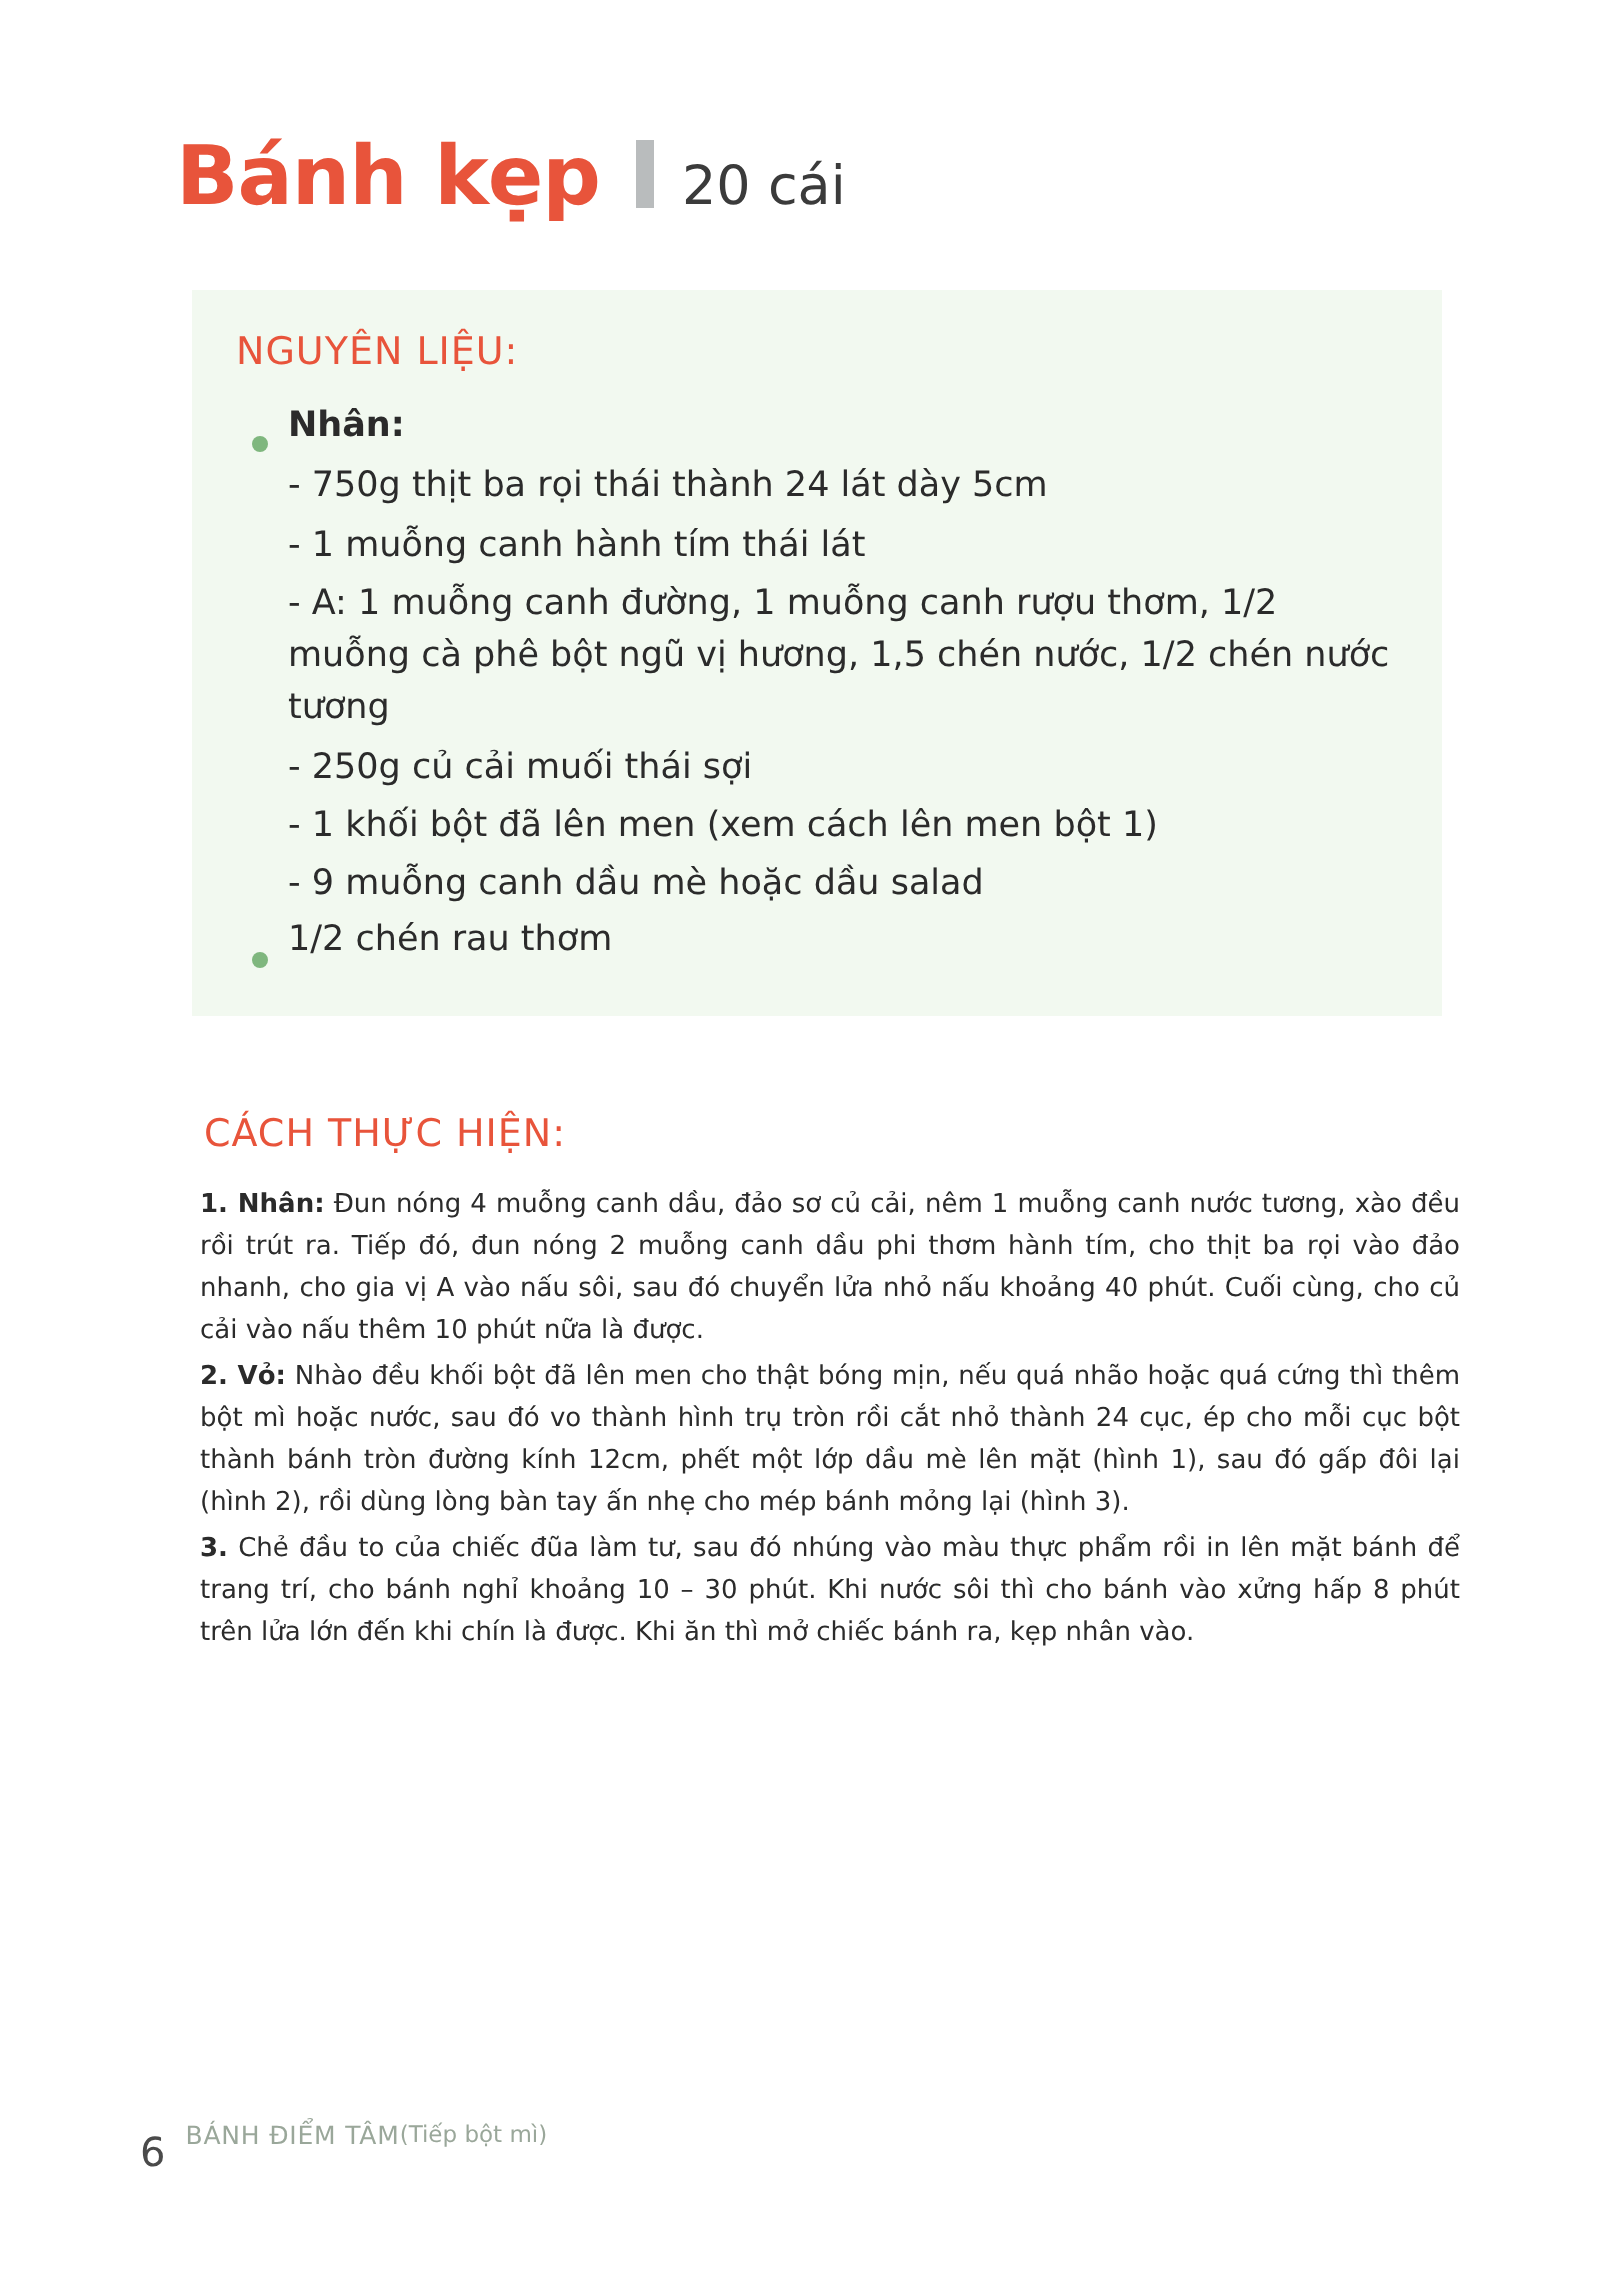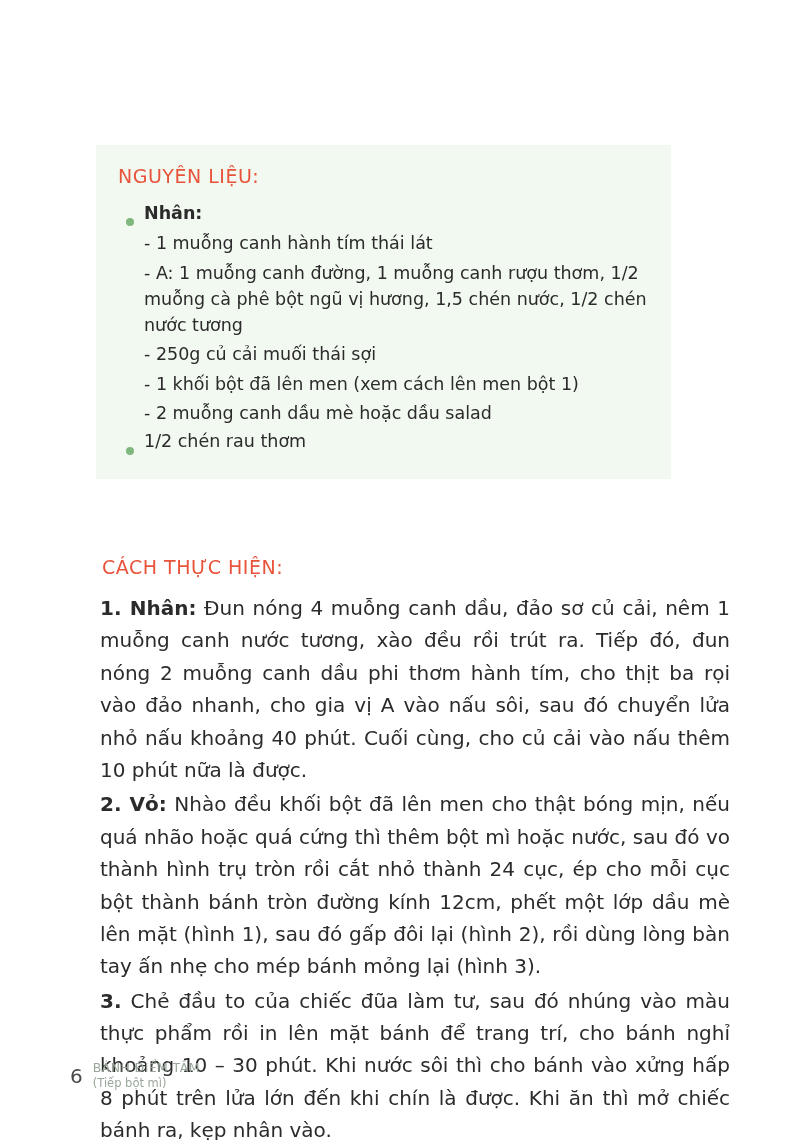--- a/index.html
+++ b/index.html
@@ -46,21 +46,21 @@
     font-size: 27px;
     color: #3b3b3b;
     line-height: 1;
   }
 
   
   .ingredients-box {
     position: absolute;
     left: 96px;
     top: 145px;
-    width: 575px;
+    width: 625px;
     background: #f2f9f0;
     padding: 20px 0 20px 0;
   }
   .section-head {
     color: #e8543b;
     font-size: 19px;
     letter-spacing: 0.5px;
     margin: 0 0 14px 22px;
   }
   .bullet-line {
@@ -99,21 +99,21 @@
     top: 556px;
     width: 630px;
   }
   .method-head {
     color: #e8543b;
     font-size: 19px;
     letter-spacing: 0.5px;
     margin: 0 0 14px 2px;
   }
   .para {
-    font-size: 20px;
+    font-size: 13px;
     color: #2b2b2b;
     line-height: 1.62;
     text-align: justify;
     margin: 0 0 2px 0;
   }
   .para b {
     font-weight: bold;
   }
 
   
@@ -127,54 +127,60 @@
   .page-num {
     font-size: 20px;
     color: #4a4a4a;
     margin-right: 10px;
     line-height: 1;
     position: relative;
     top: 14px;
   }
   .footer-texts {
     display: flex;
-    flex-direction: column;
+    flex-direction: row;
     padding-top: 8px;
   }
   .footer-title {
     font-size: 12.5px;
     color: #9aa79a;
     letter-spacing: 0.4px;
     line-height: 1.25;
   }
   .footer-sub {
     font-size: 11.5px;
     color: #9aa79a;
     line-height: 1.25;
   }
 </style>
 </head>
 <body>
 
 <div class="page">
 
+  <div class="title-row">
+    <div class="title-main">Bánh kẹp</div>
+    <div class="title-divider"></div>
+    <div class="title-sub">20 cái</div>
+  </div>
 
   <div class="ingredients-box">
     <div class="section-head">NGUYÊN LIỆU:</div>
 
     <div class="bullet-line">
       <span class="dot"></span>
       <span class="bullet-text b">Nhân:</span>
     </div>
+    <div class="dash-line">- 750g thịt ba rọi thái thành 24 lát dày 5cm</div>
     <div class="dash-line">- 1 muỗng canh hành tím thái lát</div>
     <div class="dash-line">- A: 1 muỗng canh đường, 1 muỗng canh rượu thơm, 1/2 muỗng cà phê bột ngũ vị hương, 1,5 chén nước, 1/2 chén nước tương</div>
     <div class="dash-line">- 250g củ cải muối thái sợi</div>
 
     <div class="dash-line">- 1 khối bột đã lên men (xem cách lên men bột 1)</div>
-    <div class="dash-line">- 2 muỗng canh dầu mè hoặc dầu salad</div>
+    <div class="dash-line">- 9 muỗng canh dầu mè hoặc dầu salad</div>
 
     <div class="bullet-line">
       <span class="dot"></span>
       <span class="bullet-text">1/2 chén rau thơm</span>
     </div>
   </div>
 
   <div class="method">
     <div class="method-head">CÁCH THỰC HIỆN:</div>
 

